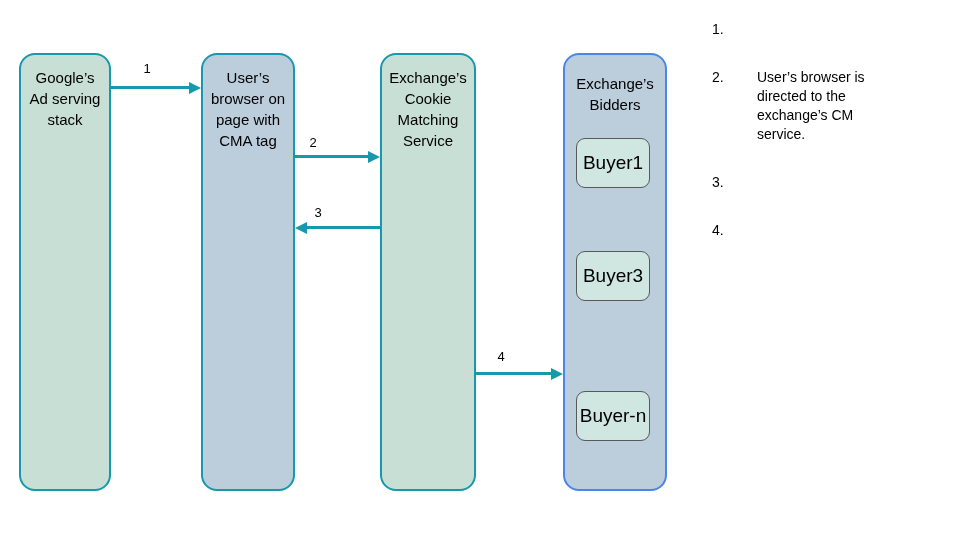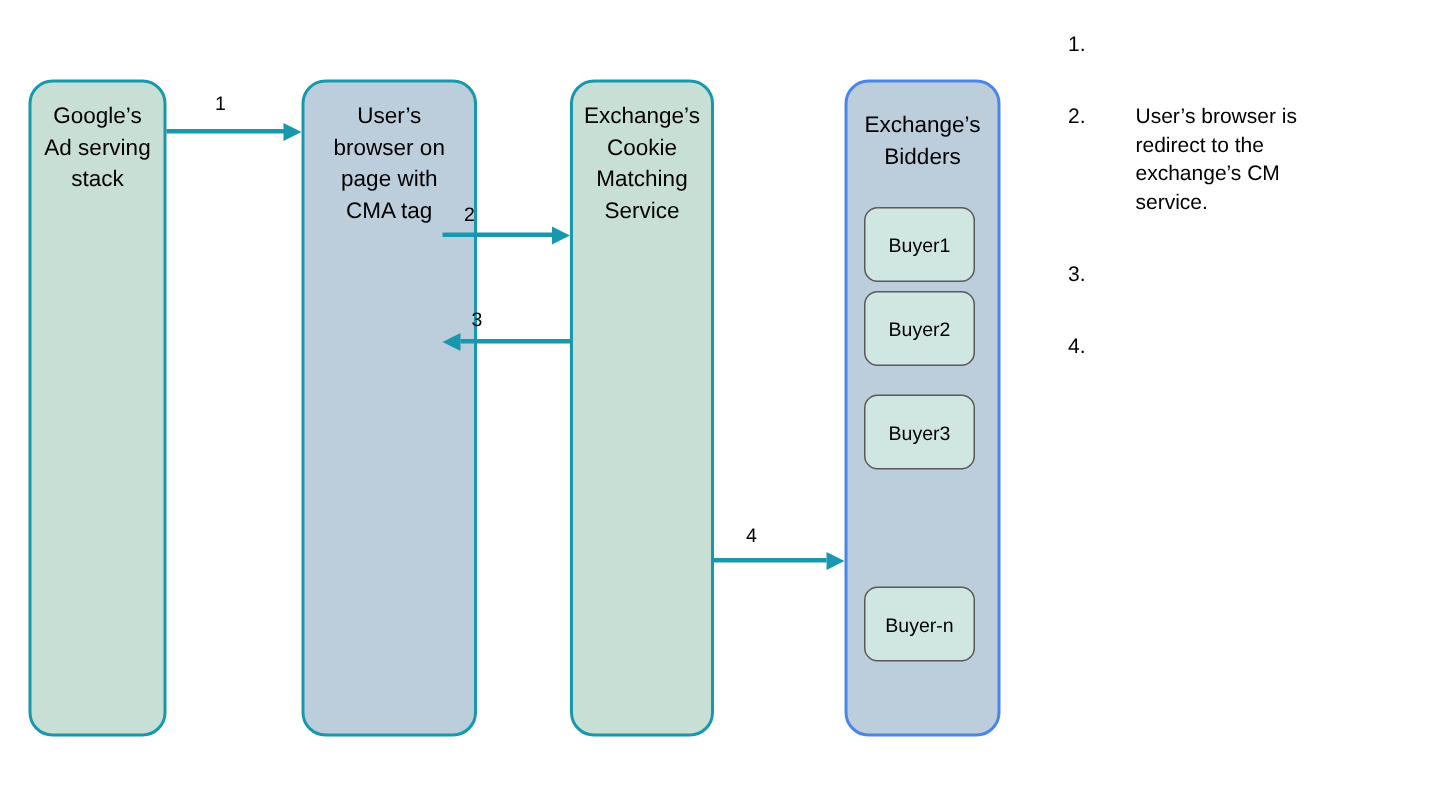--- a/index.html
+++ b/index.html
@@ -50,21 +50,21 @@
     position: absolute;
     left: 11px;
     width: 72px;
     height: 48px;
     background: var(--buyerFill, #cfe7e0);
     border: 1px solid var(--buyerBorder, #595959);
     border-radius: 9px;
     display: flex;
     align-items: center;
     justify-content: center;
-    font-size: 13px;
+    font-size: 19px;
   }
 
   
   .arrow-line {
     position: absolute;
     height: 3px;
     background: var(--teal, #1898ac);
   }
   .arrow-head {
     position: absolute;
@@ -107,44 +107,41 @@
 <body>
 
 <div class="slide">
 
   <div class="node green" style="left:19px; width:92px;text-align:center;">
     <div class="node-title">Google’s
 Ad serving
 stack</div>
   </div>
 
-  <div class="node blue-teal" style="left:201px; width:117px;">
+  <div class="node blue-teal" style="left:201px; width:94px;">
     <div class="node-title">User’s
 browser on
 page with
 CMA tag</div>
   </div>
 
   <div class="node green" style="left:380px; width:96px;">
     <div class="node-title">Exchange’s
 Cookie
 Matching
 Service</div>
   </div>
 
   <div class="node blue-blue" style="left:563px; width:104px;">
     <div class="node-title low">Exchange’s
 Bidders</div>
     <div class="buyer" style="top:83px">
       <span>Buyer1</span>
     </div>
-    <div class="buyer" style="top:139px">
-      <span>Buyer2</span>
-    </div>
-    <div class="buyer" style="top:208px">
+    <div class="buyer" style="top:196px">
       <span>Buyer3</span>
     </div>
     <div class="buyer" style="top:336px">
       <span>Buyer-n</span>
     </div>
   </div>
 
   <span class="arrow-label" style="left:139px; top:61px;">1</span>
   <div class="arrow-line" style="left:111px; top:86px; width:79px;"></div>
   <div class="arrow-head right" style="left:189px; top:82px;"></div>
@@ -161,21 +158,21 @@
   <div class="arrow-line" style="left:476px; top:372px; width:75px;"></div>
   <div class="arrow-head right" style="left:551px; top:368px;"></div>
 
   <div class="steps">
     <div class="step">
       <span class="step-num">1.</span>
     </div>
     <div class="step">
       <span class="step-num">2.</span>
       <span class="step-text">User’s browser is
-redirect to the
+directed to the
 exchange’s CM
 service.</span>
     </div>
     <div class="step">
       <span class="step-num">3.</span>
     </div>
     <div class="step">
       <span class="step-num">4.</span>
     </div>
   </div>

